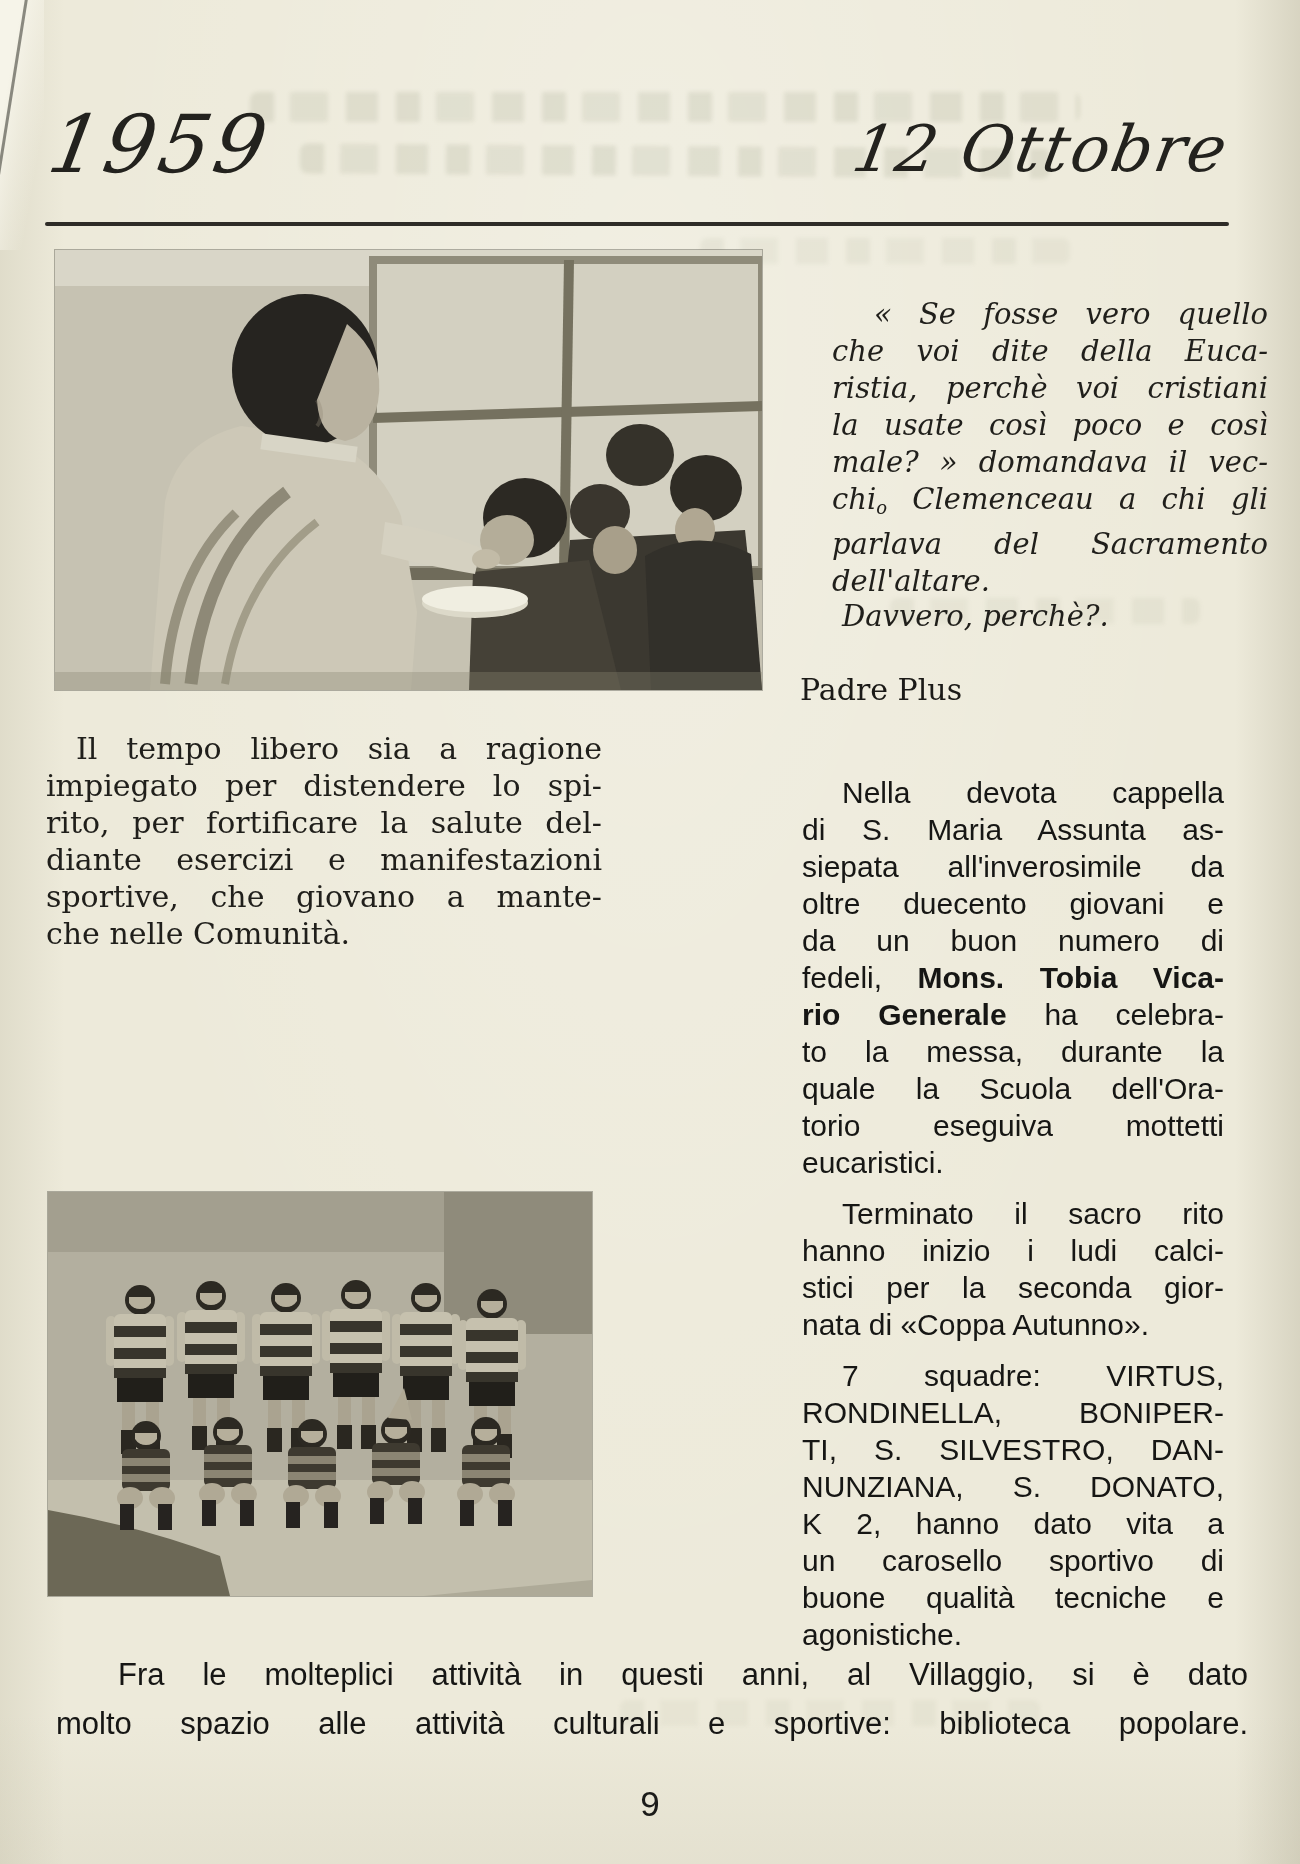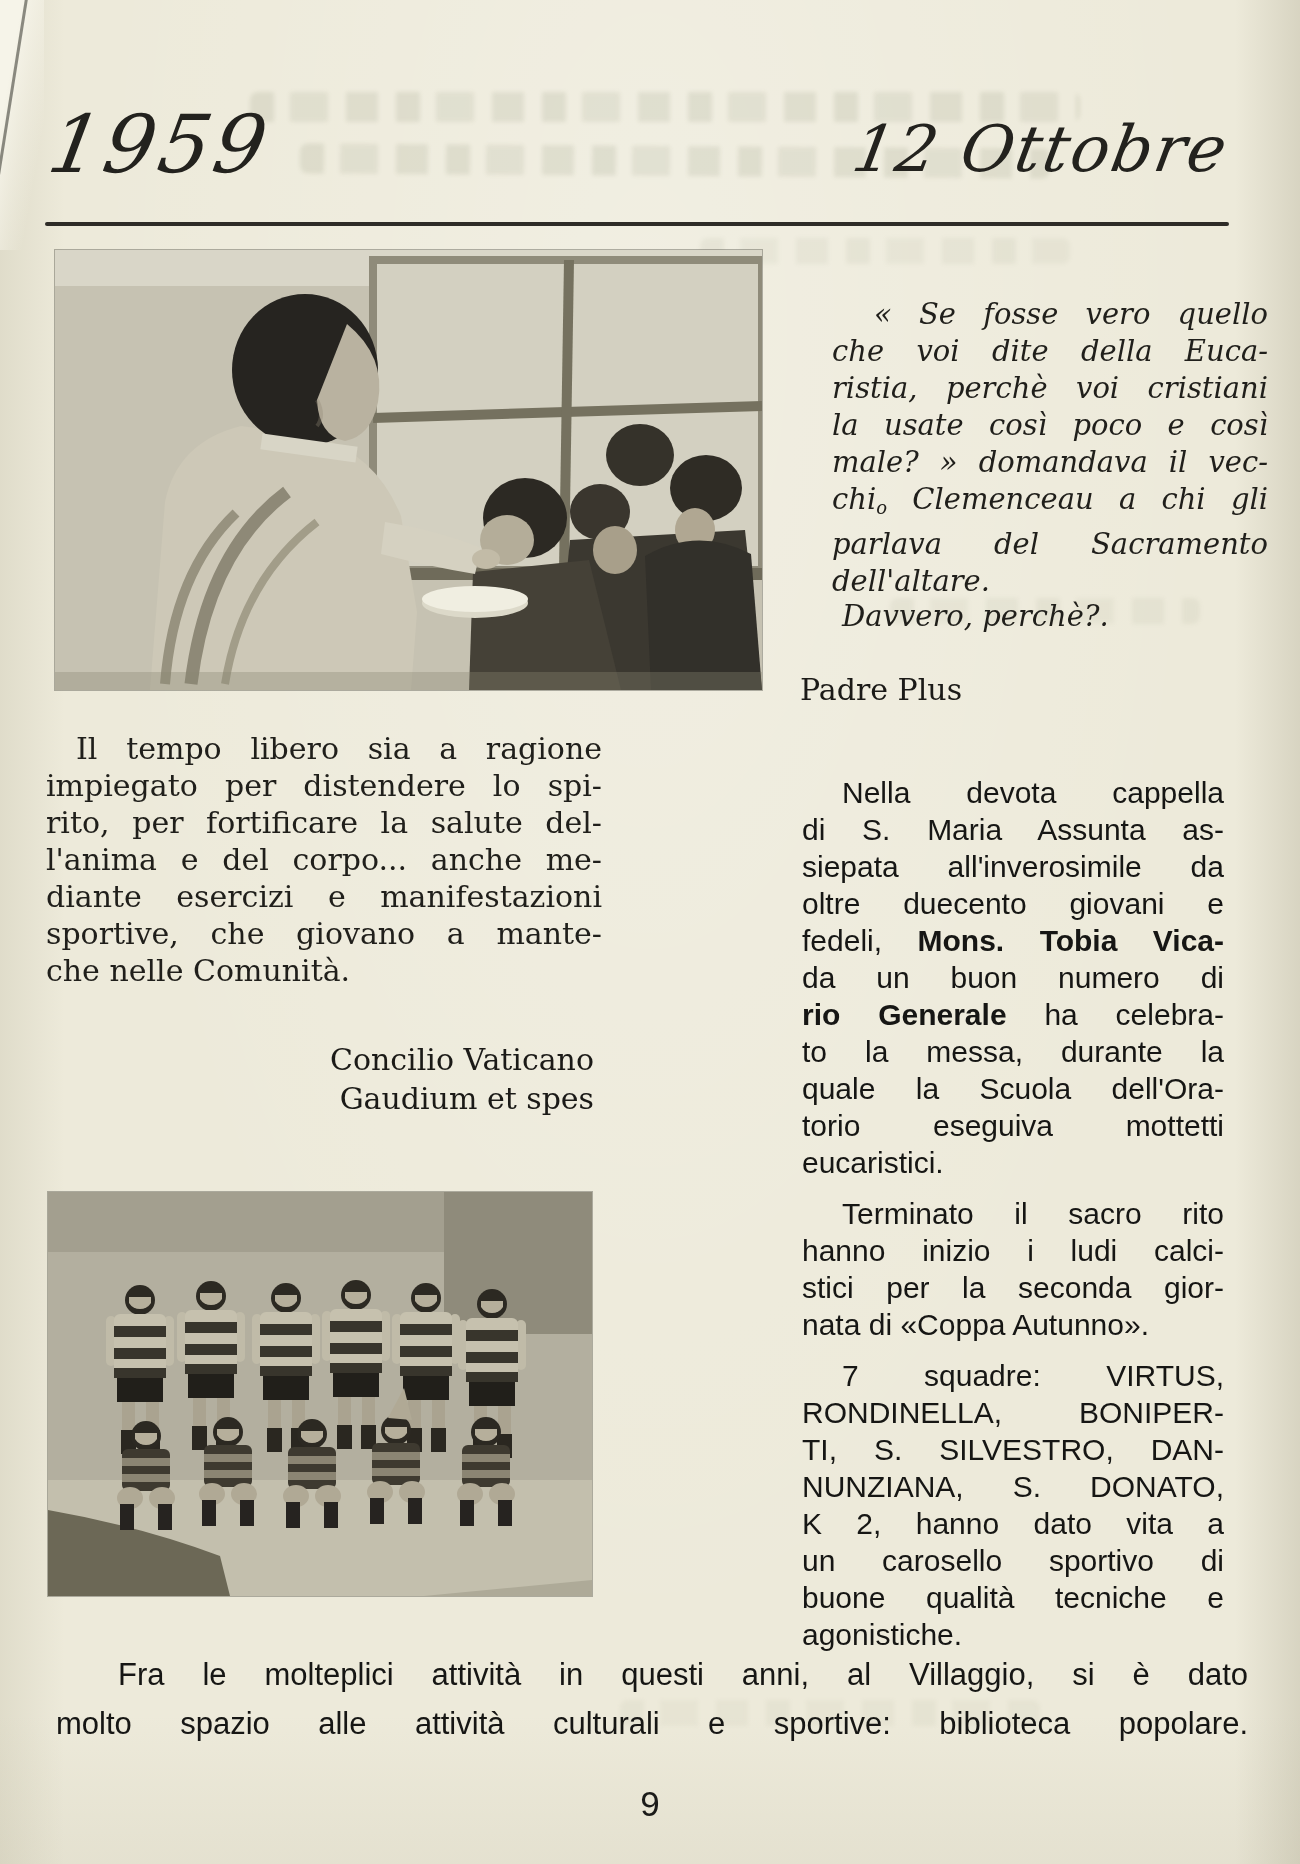--- a/index.html
+++ b/index.html
@@ -136,29 +136,24 @@
       <div class="tline just"><span>parlava del Sacramento</span></div>
       <div class="tline"><span>dell'altare.</span></div>
     </div>
   <div class="abs rquote-follow">Davvero, perchè?.</div>
   <div class="abs rquote-attr">Padre Plus</div>
 
   <div class="abs lquote">
       <div class="tline just first"><span>Il tempo libero sia a ragione</span></div>
       <div class="tline just"><span>impiegato per distendere lo spi-</span></div>
       <div class="tline just"><span>rito, per fortificare la salute del-</span></div>
-      <div class="tline just"><span>l'anima e del corpo... anche me-</span></div>
       <div class="tline just"><span>diante esercizi e manifestazioni</span></div>
       <div class="tline just"><span>sportive, che giovano a mante-</span></div>
       <div class="tline"><span>che nelle Comunità.</span></div>
     </div>
-  <div class="abs lquote-attr">
-    <div>Concilio Vaticano</div>
-    <div>Gaudium et spes</div>
-  </div>
 
   <figure class="abs photo2">
     <svg viewBox="0 0 544 404">
       <rect width="544" height="404" fill="#b3af9f"></rect>
       <rect width="544" height="60" fill="#a39f8f"></rect>
       <rect x="396" width="148" height="142" fill="#8f8b7b"></rect>
       <rect x="0" y="288" width="544" height="116" fill="#c3bfad"></rect>
       <path d="M0,404 V318 Q92,334 172,364 L182,404 Z" fill="#6c6856"></path>
       <path d="M376,404 L544,388 V404 Z" fill="#aeaa98"></path>
       <defs>
@@ -203,22 +198,22 @@
       <path d="M340,226 L356,196 L364,228 Z" fill="#b0a995"></path>
     </svg>
   </figure>
 
   <div class="abs news">
     <div class="np">
         <div class="tline just first"><span>Nella devota cappella</span></div>
         <div class="tline just"><span>di S. Maria Assunta as-</span></div>
         <div class="tline just"><span>siepata all'inverosimile da</span></div>
         <div class="tline just"><span>oltre duecento giovani e</span></div>
+        <div class="tline just"><span>da un buon numero di</span></div>
         <div class="tline just"><span>fedeli, </span><span class="b">Mons. Tobia Vica-</span></div>
-        <div class="tline just"><span>da un buon numero di</span></div>
         <div class="tline just"><span class="b">rio Generale</span><span> ha celebra-</span></div>
         <div class="tline just"><span>to la messa, durante la</span></div>
         <div class="tline just"><span>quale la Scuola dell'Ora-</span></div>
         <div class="tline just"><span>torio eseguiva mottetti</span></div>
         <div class="tline"><span>eucaristici.</span></div>
       </div>
     <div class="np">
         <div class="tline just first"><span>Terminato il sacro rito</span></div>
         <div class="tline just"><span>hanno inizio i ludi calci-</span></div>
         <div class="tline just"><span>stici per la seconda gior-</span></div>

